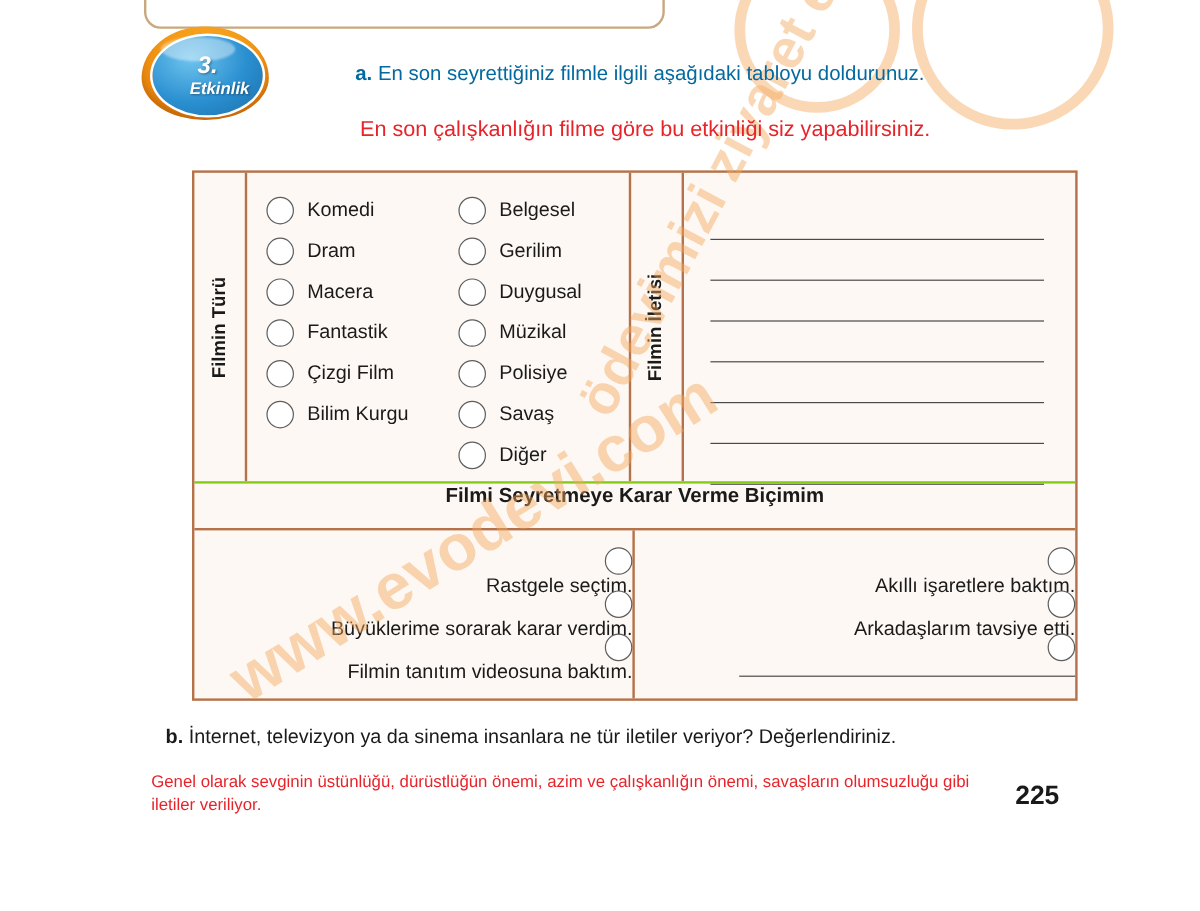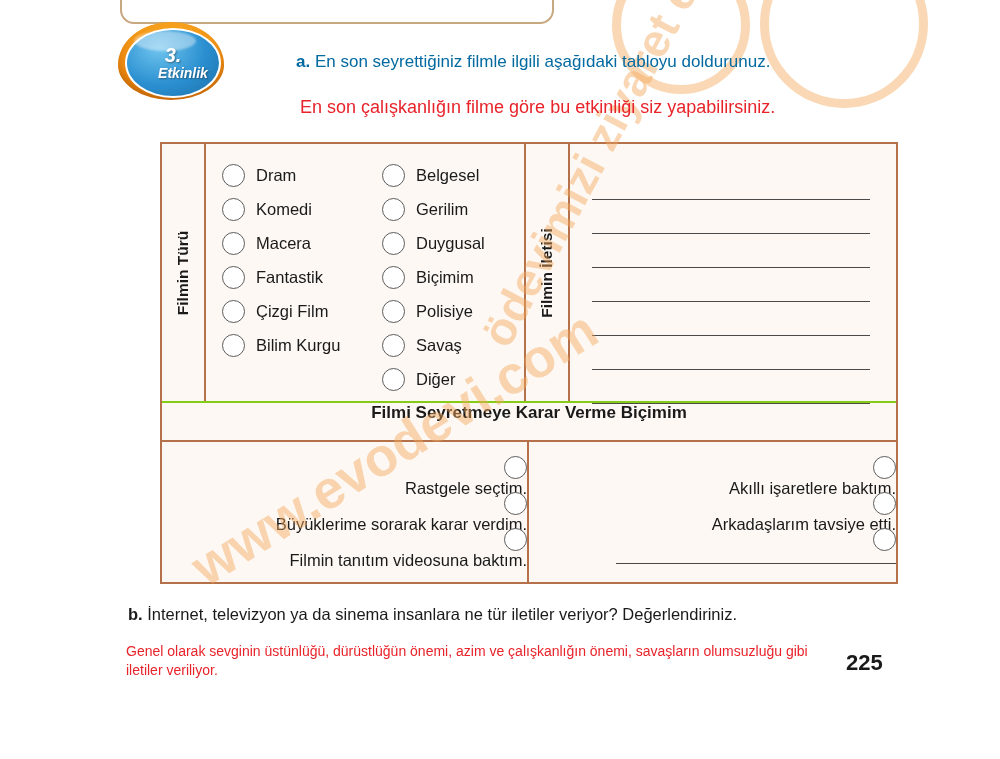--- a/index.html
+++ b/index.html
@@ -126,21 +126,21 @@
   .q-a b { font-weight: bold; }
   .answer-red {
     position: absolute;
     left: 300px; top: 97px;
     font-size: 18px;
     color: #e8232a;
     z-index: 6;
   }
   .q-b {
     position: absolute;
-    left: 128px; top: 605px;
+    left: 138px; top: 605px;
     font-size: 16.5px;
     color: #1a1a1a;
     z-index: 6;
   }
   .answer-red-2 {
     position: absolute;
     left: 126px; top: 642px;
     width: 700px;
     font-size: 14px;
     color: #e8232a;
@@ -290,28 +290,28 @@
 <div class="table">
 
   <div class="row-top">
     <div class="vlabel">
       <span>Filmin Türü</span>
     </div>
 
     <div class="col-opts">
       <div class="opt">
         <div class="circle"></div>
+        <div class="opt-label">Komedi</div>
+      </div>
+      <div class="opt">
+        <div class="circle"></div>
         <div class="opt-label">Dram</div>
       </div>
       <div class="opt">
         <div class="circle"></div>
-        <div class="opt-label">Komedi</div>
-      </div>
-      <div class="opt">
-        <div class="circle"></div>
         <div class="opt-label">Macera</div>
       </div>
       <div class="opt">
         <div class="circle"></div>
         <div class="opt-label">Fantastik</div>
       </div>
       <div class="opt">
         <div class="circle"></div>
         <div class="opt-label">Çizgi Film</div>
       </div>
@@ -329,21 +329,21 @@
       <div class="opt">
         <div class="circle"></div>
         <div class="opt-label">Gerilim</div>
       </div>
       <div class="opt">
         <div class="circle"></div>
         <div class="opt-label">Duygusal</div>
       </div>
       <div class="opt">
         <div class="circle"></div>
-        <div class="opt-label">Biçimim</div>
+        <div class="opt-label">Müzikal</div>
       </div>
       <div class="opt">
         <div class="circle"></div>
         <div class="opt-label">Polisiye</div>
       </div>
       <div class="opt">
         <div class="circle"></div>
         <div class="opt-label">Savaş</div>
       </div>
       <div class="opt">

